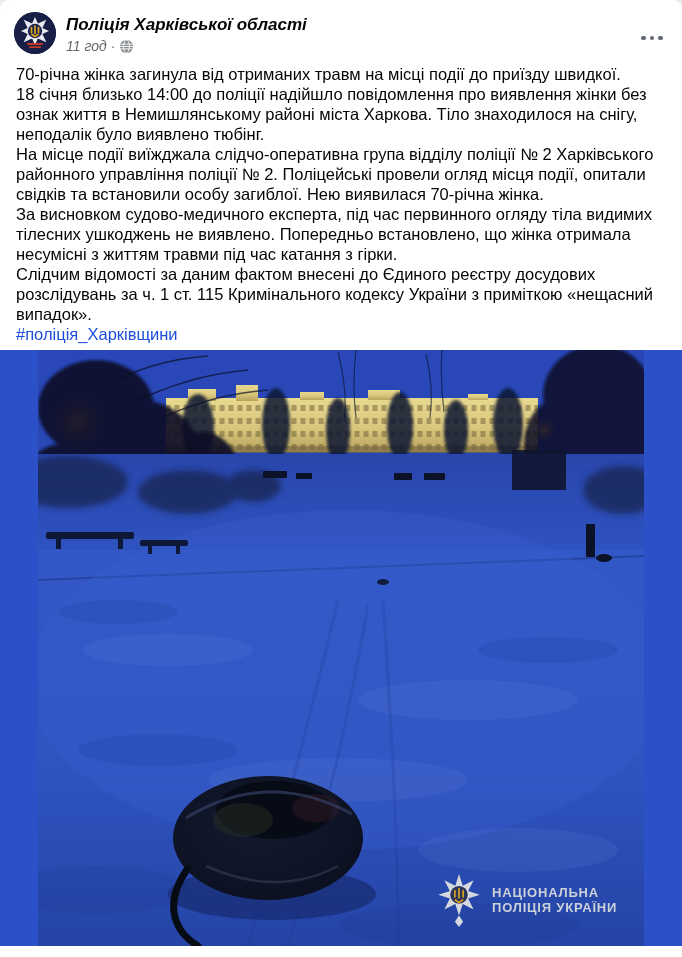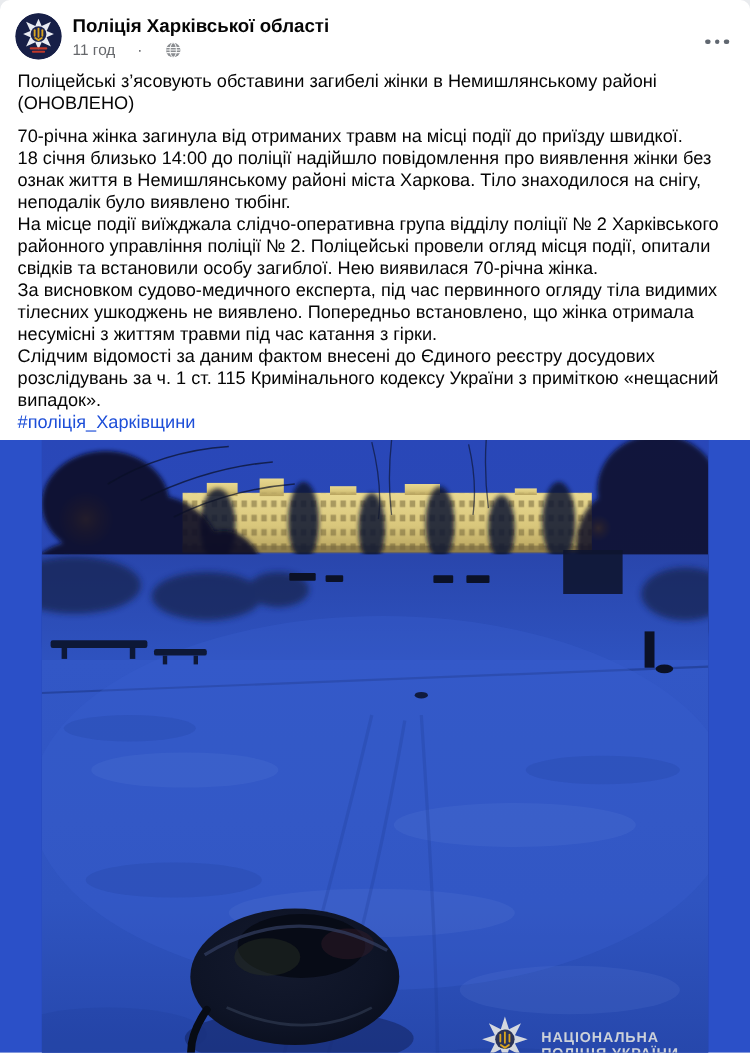--- a/index.html
+++ b/index.html
@@ -6,30 +6,30 @@
   html, body { margin: 0; padding: 0; background: #e9ebee; }
   body { font-family: "Liberation Sans", "DejaVu Sans", sans-serif; }
 
   .card {
     width: 682px; height: 957px; margin: 0 auto;
     background: #ffffff; border-radius: 9px 9px 0 0;
     overflow: hidden; position: relative;
   }
 
   
-  .header { display: flex; align-items: center; padding: 12px 16px 8px 14px; position: relative; }
+  .header { display: flex; align-items: flex-end; padding: 12px 16px 8px 14px; position: relative; font-style: italic; }
   .avatar {
     width: 42px; height: 42px; border-radius: 50%; flex: 0 0 42px;
     background: #171f47; overflow: hidden; cursor: pointer;
   }
   .hmeta { margin-left: 10px; flex: 1; min-width: 0; }
   .page-name {
     font-weight: 700; font-size: 17px; line-height: 21px; color: #050505; cursor: pointer;
   }
-  .subrow { display: flex; align-items: center; gap: 20px; margin-top: 3px;
+  .subrow { display: flex; align-items: center; gap: 4px; margin-top: 3px;
     font-size: 14px; color: #65676b; line-height: 16px; }
   .subrow .sep { color: #65676b; }
   .globe-wrap { display: inline-flex; align-items: center; margin-top: 1px; }
   .more-btn {
     position: absolute; right: 12px; top: 22px; width: 36px; height: 32px;
     display: flex; align-items: center; justify-content: center; gap: 4px;
     border-radius: 6px; cursor: pointer;
   }
   .more-btn i { width: 4.5px; height: 4.5px; border-radius: 50%; background: #606770; display: block; }
 
@@ -97,21 +97,20 @@
       </div>
     </div>
     <div class="more-btn">
       <i></i>
         <i></i>
         <i></i>
     </div>
   </div>
 
   <div class="content">
-    <p class="post-title">Поліцейські з’ясовують обставини загибелі жінки в Немишлянському районі (ОНОВЛЕНО)</p>
     <div class="post-body">70-річна жінка загинула від отриманих травм на місці події до приїзду швидкої.
 18 січня близько 14:00 до поліції надійшло повідомлення про виявлення жінки без ознак життя в Немишлянському районі міста Харкова. Тіло знаходилося на снігу, неподалік було виявлено тюбінг.
 На місце події виїжджала слідчо-оперативна група відділу поліції № 2 Харківського районного управління поліції № 2. Поліцейські провели огляд місця події, опитали свідків та встановили особу загиблої. Нею виявилася 70-річна жінка.
 За висновком судово-медичного експерта, під час первинного огляду тіла видимих тілесних ушкоджень не виявлено. Попередньо встановлено, що жінка отримала несумісні з життям травми під час катання з гірки.
 Слідчим відомості за даним фактом внесені до Єдиного реєстру досудових розслідувань за ч. 1 ст. 115 Кримінального кодексу України з приміткою «нещасний випадок».</div>
     <a class="hashtag" href="#">#поліція_Харківщини</a>
   </div>
 
   <div class="photo">
     <div class="photo-inner">

